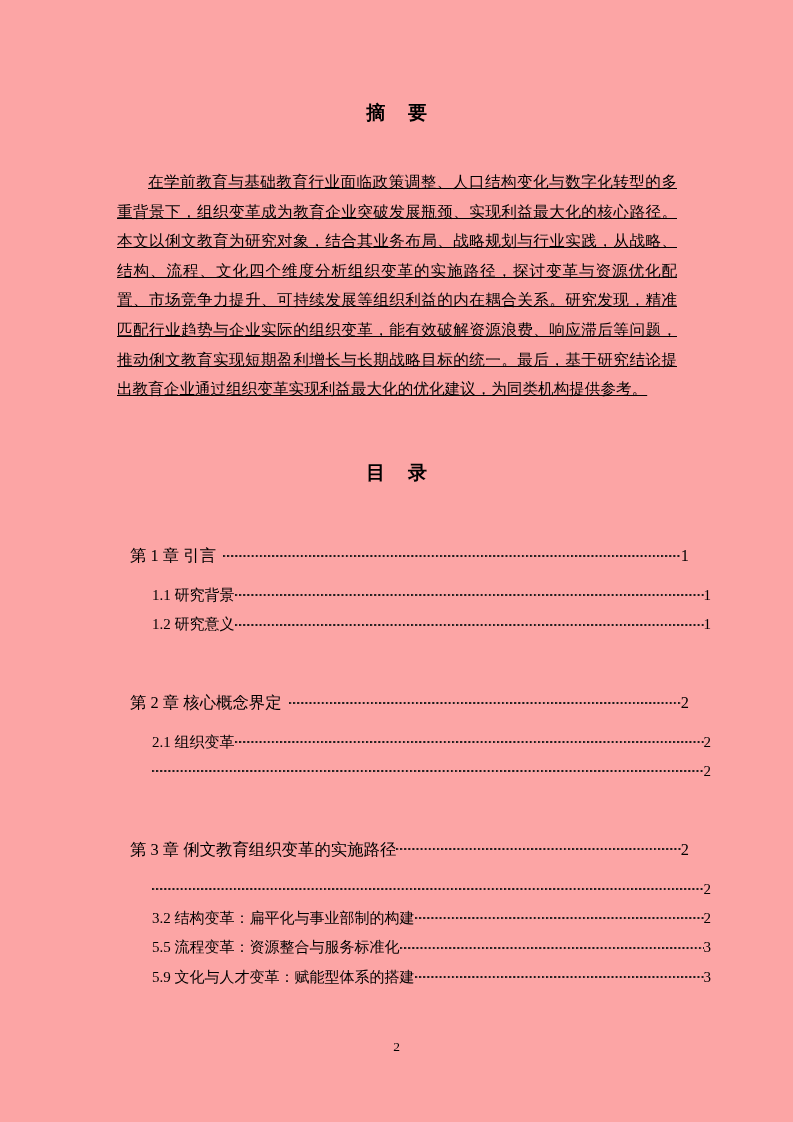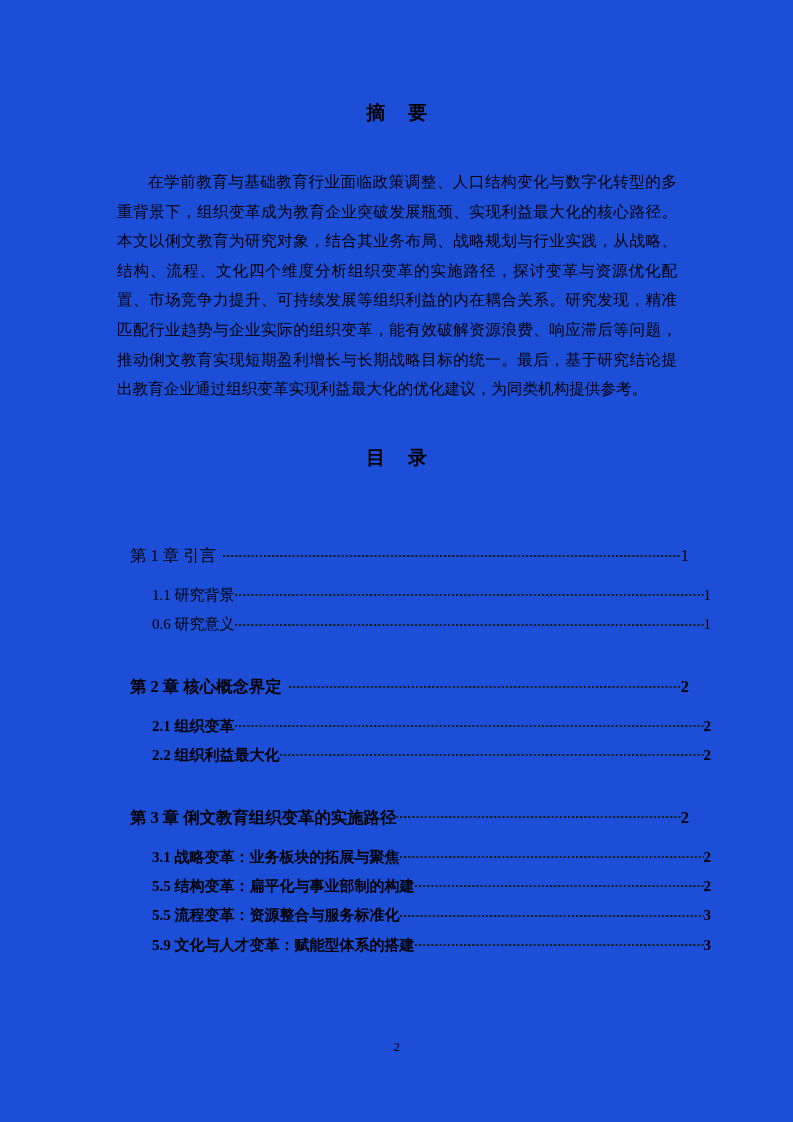--- a/index.html
+++ b/index.html
@@ -9,65 +9,66 @@
   }
   body {
     font-family: "Liberation Serif", "DejaVu Serif", serif;
     color: #000000;
     -webkit-font-smoothing: antialiased;
   }
   .page {
     position: relative;
     width: 793px;
     height: 1122px;
-    background: #1d4ed8;
+    background: #fca5a5;
     overflow: hidden;
     box-sizing: border-box;
   }
 
   
   .section-heading {
     text-align: center;
     font-weight: bold;
     font-size: 19px;
     line-height: 26px;
     letter-spacing: 9px;
     text-indent: 9px;
     color: #000;
   }
   #abstract-heading-wrap { position: absolute; left: 117px; top: 100px; width: 559px; }
-  #toc-heading-wrap      { position: absolute; left: 117px; top: 445px; width: 559px; }
+  #toc-heading-wrap      { position: absolute; left: 117px; top: 460px; width: 559px; }
 
   
   #abstract-body {
     position: absolute;
     left: 117px;
     top: 167px;
     width: 560px;
+    text-decoration: underline;
   }
   .abstract-para {
     margin: 0;
     font-size: 15.6px;
     line-height: 29.6px;
     text-align: justify;
     text-justify: inter-character;
     text-indent: 31px;
     letter-spacing: 0px;
     word-break: break-all;
   }
 
   
   #toc-list {
     position: absolute;
     left: 130px;
     top: 541px;
     width: 559px;
   }
   .toc-chapter-block { margin: 0; }
-  .toc-chapter-block + .toc-chapter-block { margin-top: 32px; font-weight: bold; }
+  .toc-chapter-block + .toc-chapter-block { margin-top: 48px; }
 
   .toc-row {
     display: flex;
     align-items: baseline;
     width: 100%;
     white-space: nowrap;
     overflow: hidden;
   }
   .toc-row .label {
     flex: 0 0 auto;
@@ -147,55 +148,53 @@
           <span class="label">第 1 章  引言</span>
           <span class="leader"></span>
           <span class="pageno">1</span>
         </div>
         <div class="toc-row toc-section">
           <span class="label">1.1  研究背景</span>
           <span class="leader"></span>
           <span class="pageno">1</span>
         </div>
         <div class="toc-row toc-section">
-          <span class="label">0.6  研究意义</span>
+          <span class="label">1.2  研究意义</span>
           <span class="leader"></span>
           <span class="pageno">1</span>
         </div>
       </div>
       <div class="toc-chapter-block">
         <div class="toc-row toc-chapter has-gap">
           <span class="label">第 2 章  核心概念界定</span>
           <span class="leader"></span>
           <span class="pageno">2</span>
         </div>
         <div class="toc-row toc-section">
           <span class="label">2.1  组织变革</span>
           <span class="leader"></span>
           <span class="pageno">2</span>
         </div>
         <div class="toc-row toc-section">
-          <span class="label">2.2  组织利益最大化</span>
           <span class="leader"></span>
           <span class="pageno">2</span>
         </div>
       </div>
       <div class="toc-chapter-block">
         <div class="toc-row toc-chapter">
           <span class="label">第 3 章  俐文教育组织变革的实施路径</span>
           <span class="leader"></span>
           <span class="pageno">2</span>
         </div>
         <div class="toc-row toc-section">
-          <span class="label">3.1  战略变革：业务板块的拓展与聚焦</span>
-          <span class="leader"></span>
-          <span class="pageno">2</span>
-        </div>
-        <div class="toc-row toc-section">
-          <span class="label">5.5  结构变革：扁平化与事业部制的构建</span>
+          <span class="leader"></span>
+          <span class="pageno">2</span>
+        </div>
+        <div class="toc-row toc-section">
+          <span class="label">3.2  结构变革：扁平化与事业部制的构建</span>
           <span class="leader"></span>
           <span class="pageno">2</span>
         </div>
         <div class="toc-row toc-section">
           <span class="label">5.5  流程变革：资源整合与服务标准化</span>
           <span class="leader"></span>
           <span class="pageno">3</span>
         </div>
         <div class="toc-row toc-section">
           <span class="label">5.9  文化与人才变革：赋能型体系的搭建</span>

